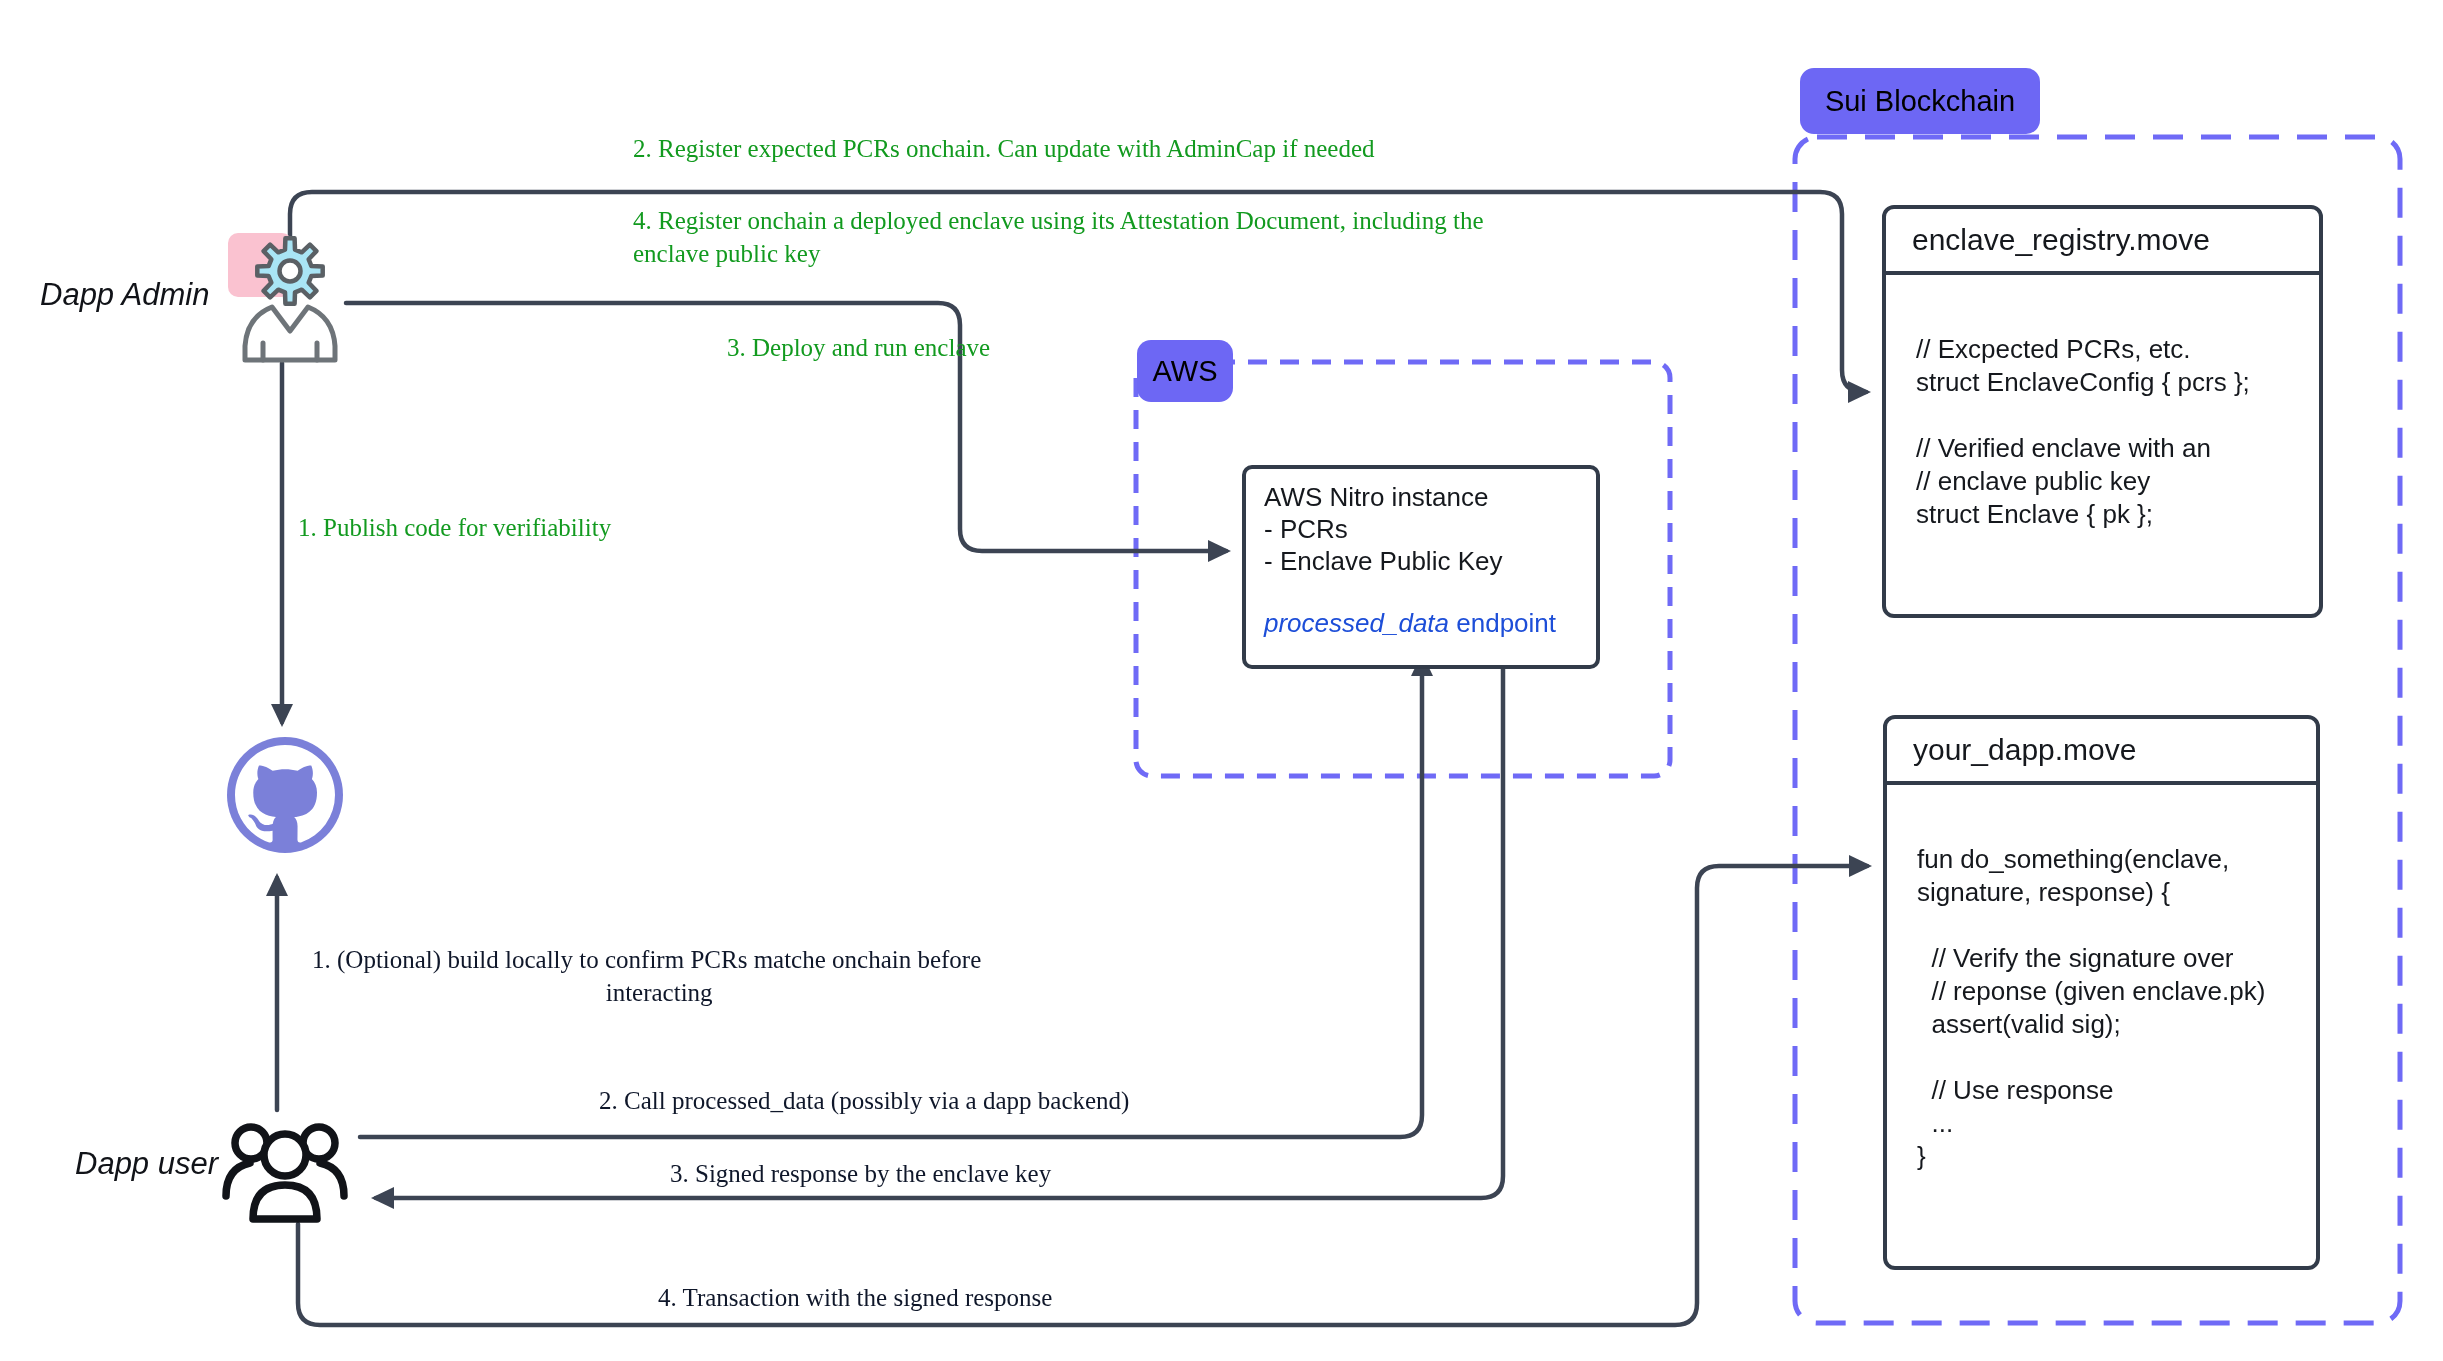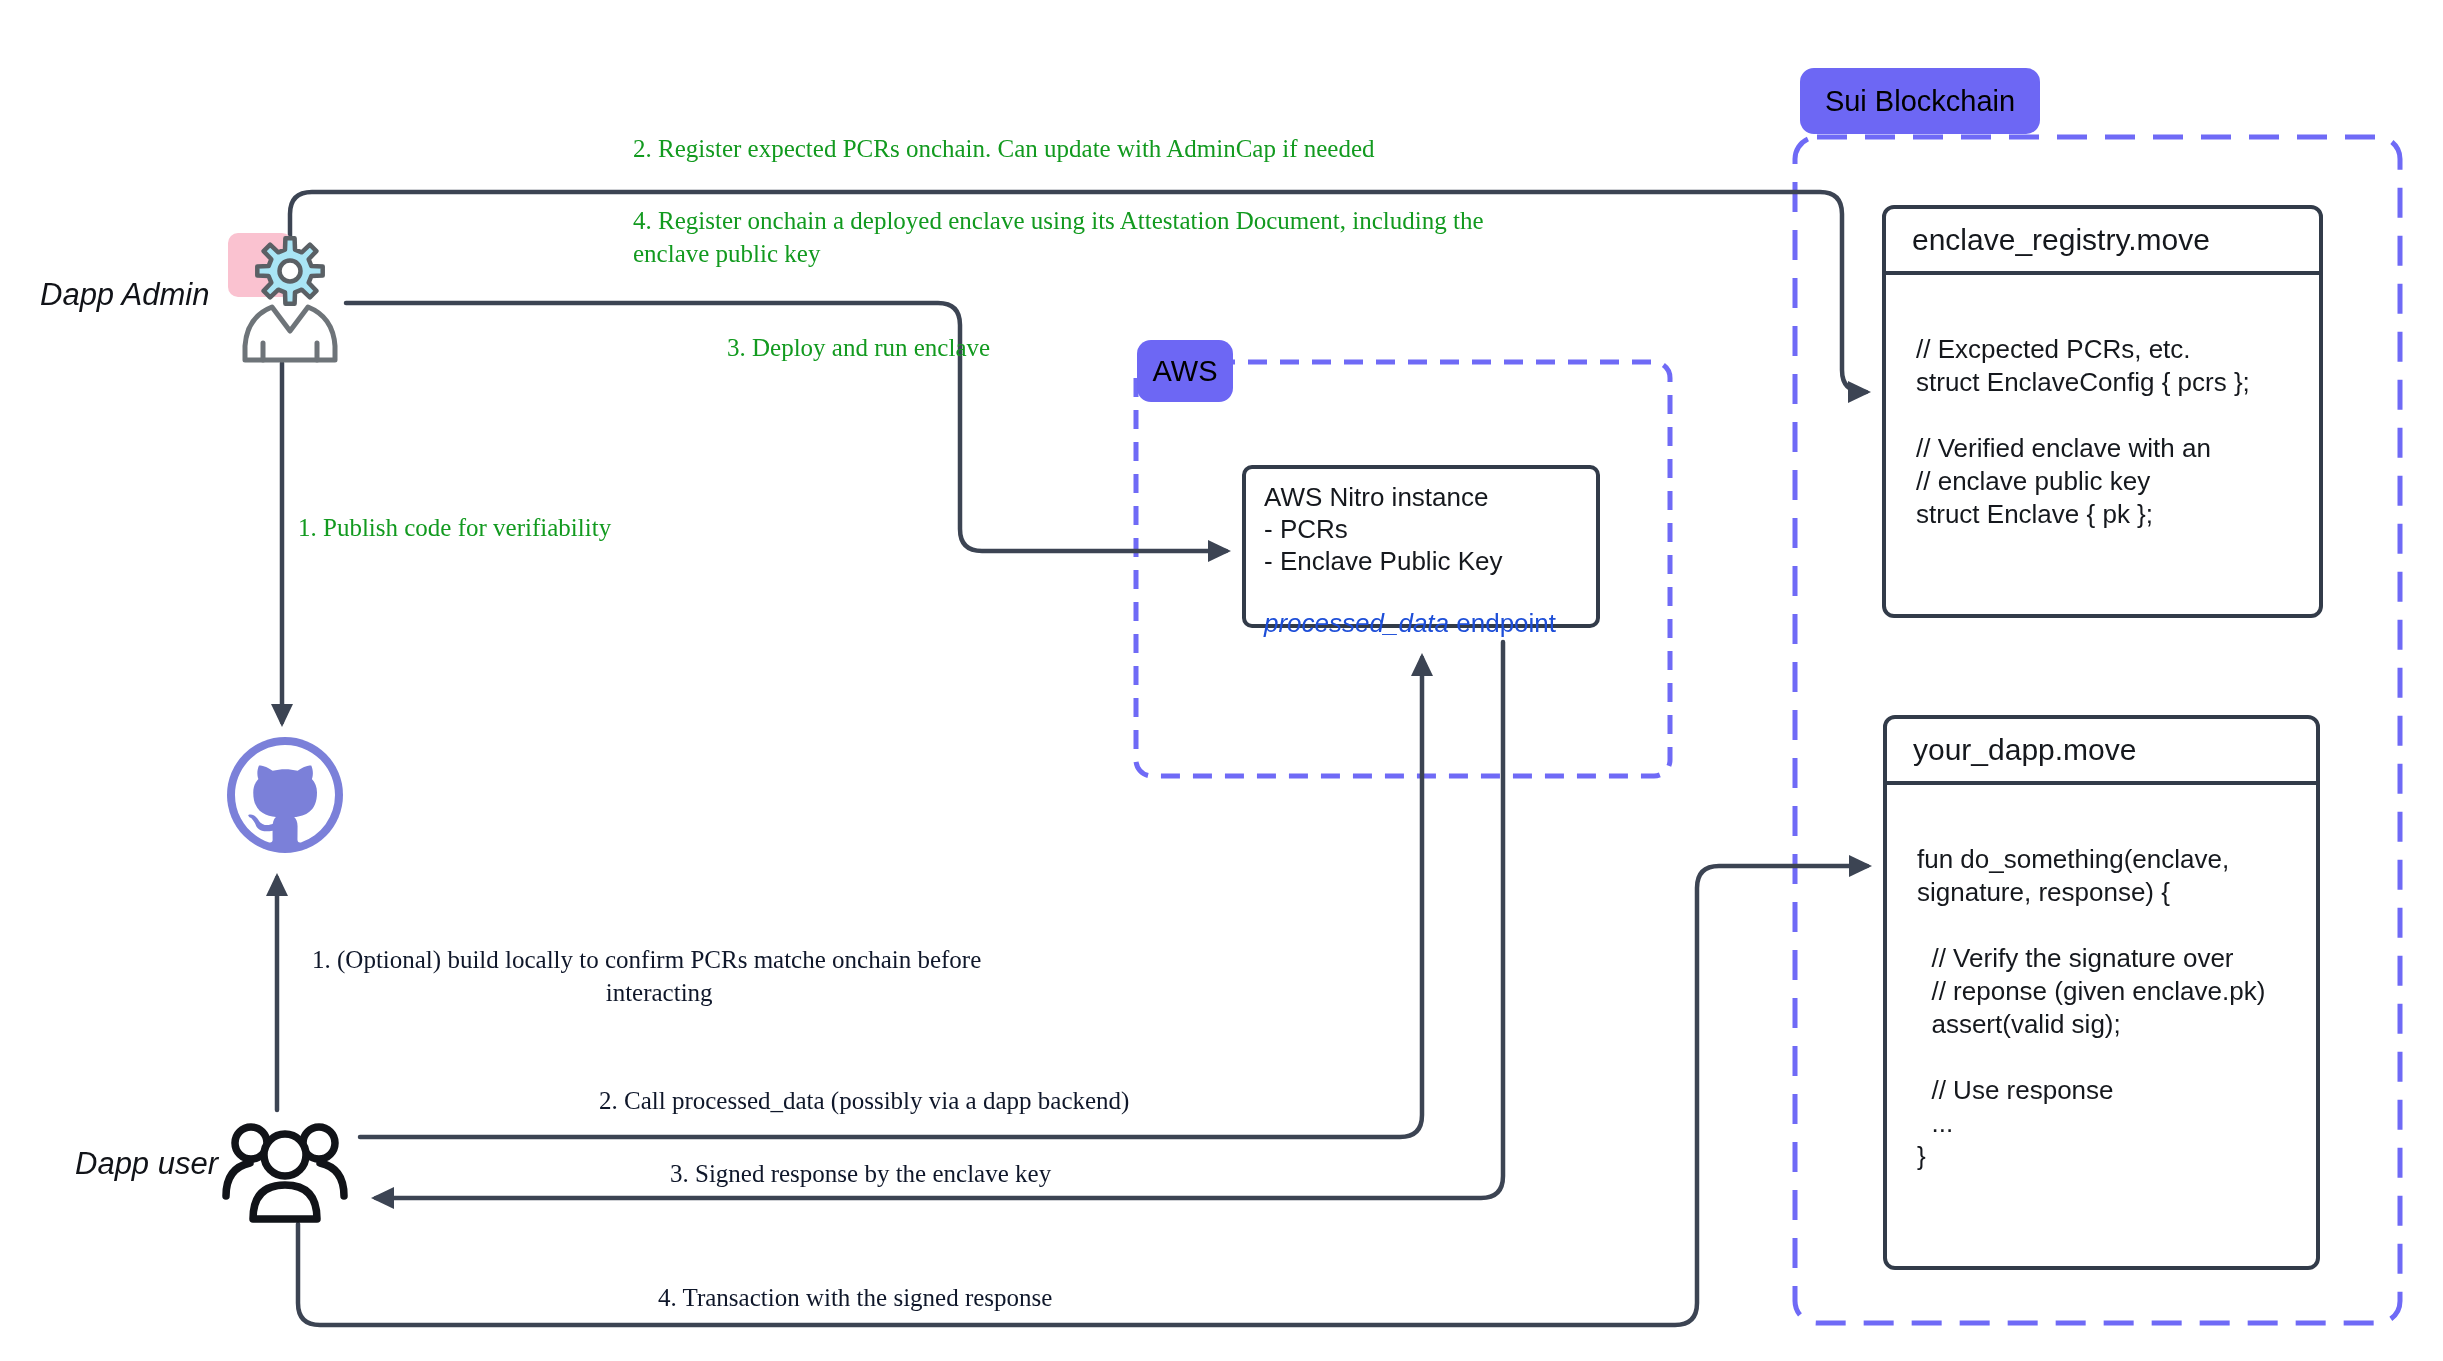--- a/index.html
+++ b/index.html
@@ -93,21 +93,21 @@
 enclave public key</div>
   <div class="ann green" style="left:727px;top:331px;">3. Deploy and run enclave</div>
   <div class="ann green" style="left:298px;top:511px;">1. Publish code for verifiability</div>
 
   <div class="ann black" style="left:312px;top:943px;">1. (Optional) build locally to confirm PCRs matche onchain before
     interacting</div>
   <div class="ann black" style="left:599px;top:1084px;">2. Call processed_data (possibly via a dapp backend)</div>
   <div class="ann black" style="left:670px;top:1157px;">3. Signed response by the enclave key</div>
   <div class="ann black" style="left:658px;top:1281px;">4. Transaction with the signed response</div>
 
-  <div class="nitrobox" style="left:1242px;top:465px;width:358px;height:163px;">
+  <div class="nitrobox" style="left:1242px;top:465px;width:358px;height:204px;">
     <div class="code">AWS Nitro instance
 - PCRs
 - Enclave Public Key</div>
     <div class="endpoint">
       <em>processed_data</em><span> endpoint</span>
     </div>
   </div>
 
   <div class="codebox" style="left:1883px;top:715px;width:437px;height:555px;">
     <div class="title">your_dapp.move</div>

